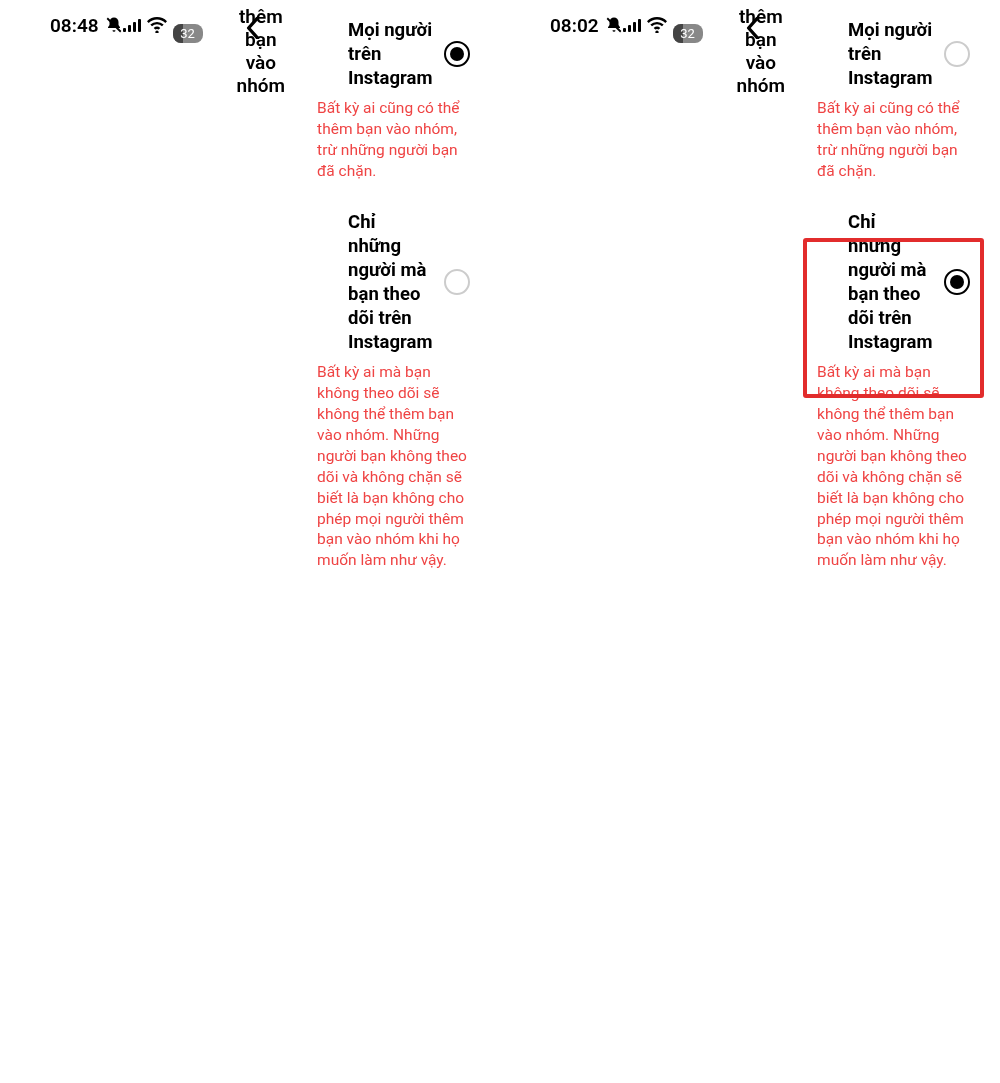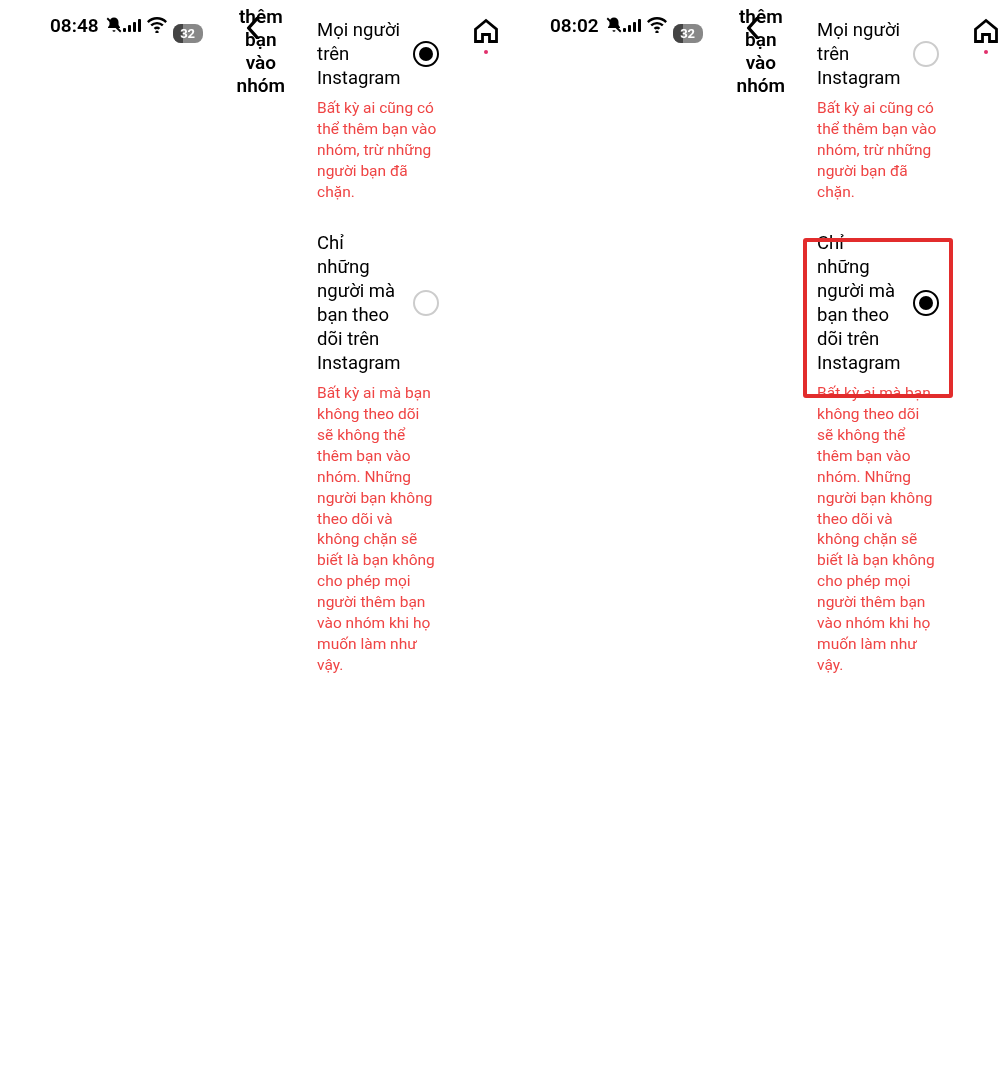--- a/index.html
+++ b/index.html
@@ -29,21 +29,21 @@
     font-size: 19px;
   }
   .status-left { display: flex; align-items: center; gap: 6px; }
   .status-right { display: flex; align-items: center; gap: 6px; }
   .bell-mute { width: 18px; height: 20px; }
   .signal { display: flex; align-items: flex-end; gap: 2px; height: 14px; }
   .signal .bar { width: 3px; background: #000; border-radius: 1px; }
   .signal .b1{height:4px}.signal .b2{height:7px}.signal .b3{height:10px}.signal .b4{height:13px}
   .wifi { width: 20px; height: 16px; }
   .battery-badge {
-    background: #888; color: #fff; font-size: 13px; font-weight: 700;
+    background: #888; color: #fff; font-size: 13px; font-weight: 400;
     border-radius: 8px; padding: 2px 6px; display: flex; align-items: center;
     position: relative; min-width: 30px; justify-content: center; margin-top: 16px;
   }
   .battery-badge::before{
     content:""; position:absolute; left:0; top:0; bottom:0; width:34%;
     background:#444; border-radius:8px 0 0 8px;
   }
   .battery-badge span{position:relative;z-index:1;}
   .header {
     display: flex; align-items: center; height: 56px; padding: 0 14px;
@@ -51,21 +51,21 @@
   .back-btn { width: 32px; height: 32px; display:flex;align-items:center;justify-content:center; }
   .header-title {
     flex: 1; text-align: center; font-size: 19px; font-weight: 600;
     margin-left: -32px; 
   }
   .content { padding: 0 18px; flex:1; position: relative; }
   .option {
     display: flex; justify-content: space-between; align-items: center;
     padding: 18px 0 8px 0;
   }
-  .option-label { font-size: 18.5px; color: #000; font-weight: 400; line-height:1.3; padding-right:12px;}
+  .option-label { font-size: 18.5px; color: #000; font-weight: 700; line-height:1.3; padding-right:12px;margin-left:31px;}
   .radio {
     width: 26px; height: 26px; border-radius: 50%;
     border: 2px solid #000; flex-shrink: 0; position: relative;
   }
   .radio.unselected { border-color: #ccc; }
   .radio.selected::after{
     content:""; position:absolute; inset:4px; background:#000; border-radius:50%;
   }
   .option-desc {
     font-size: 15.5px; color: #ef4444; line-height: 1.35; padding-bottom: 10px;

